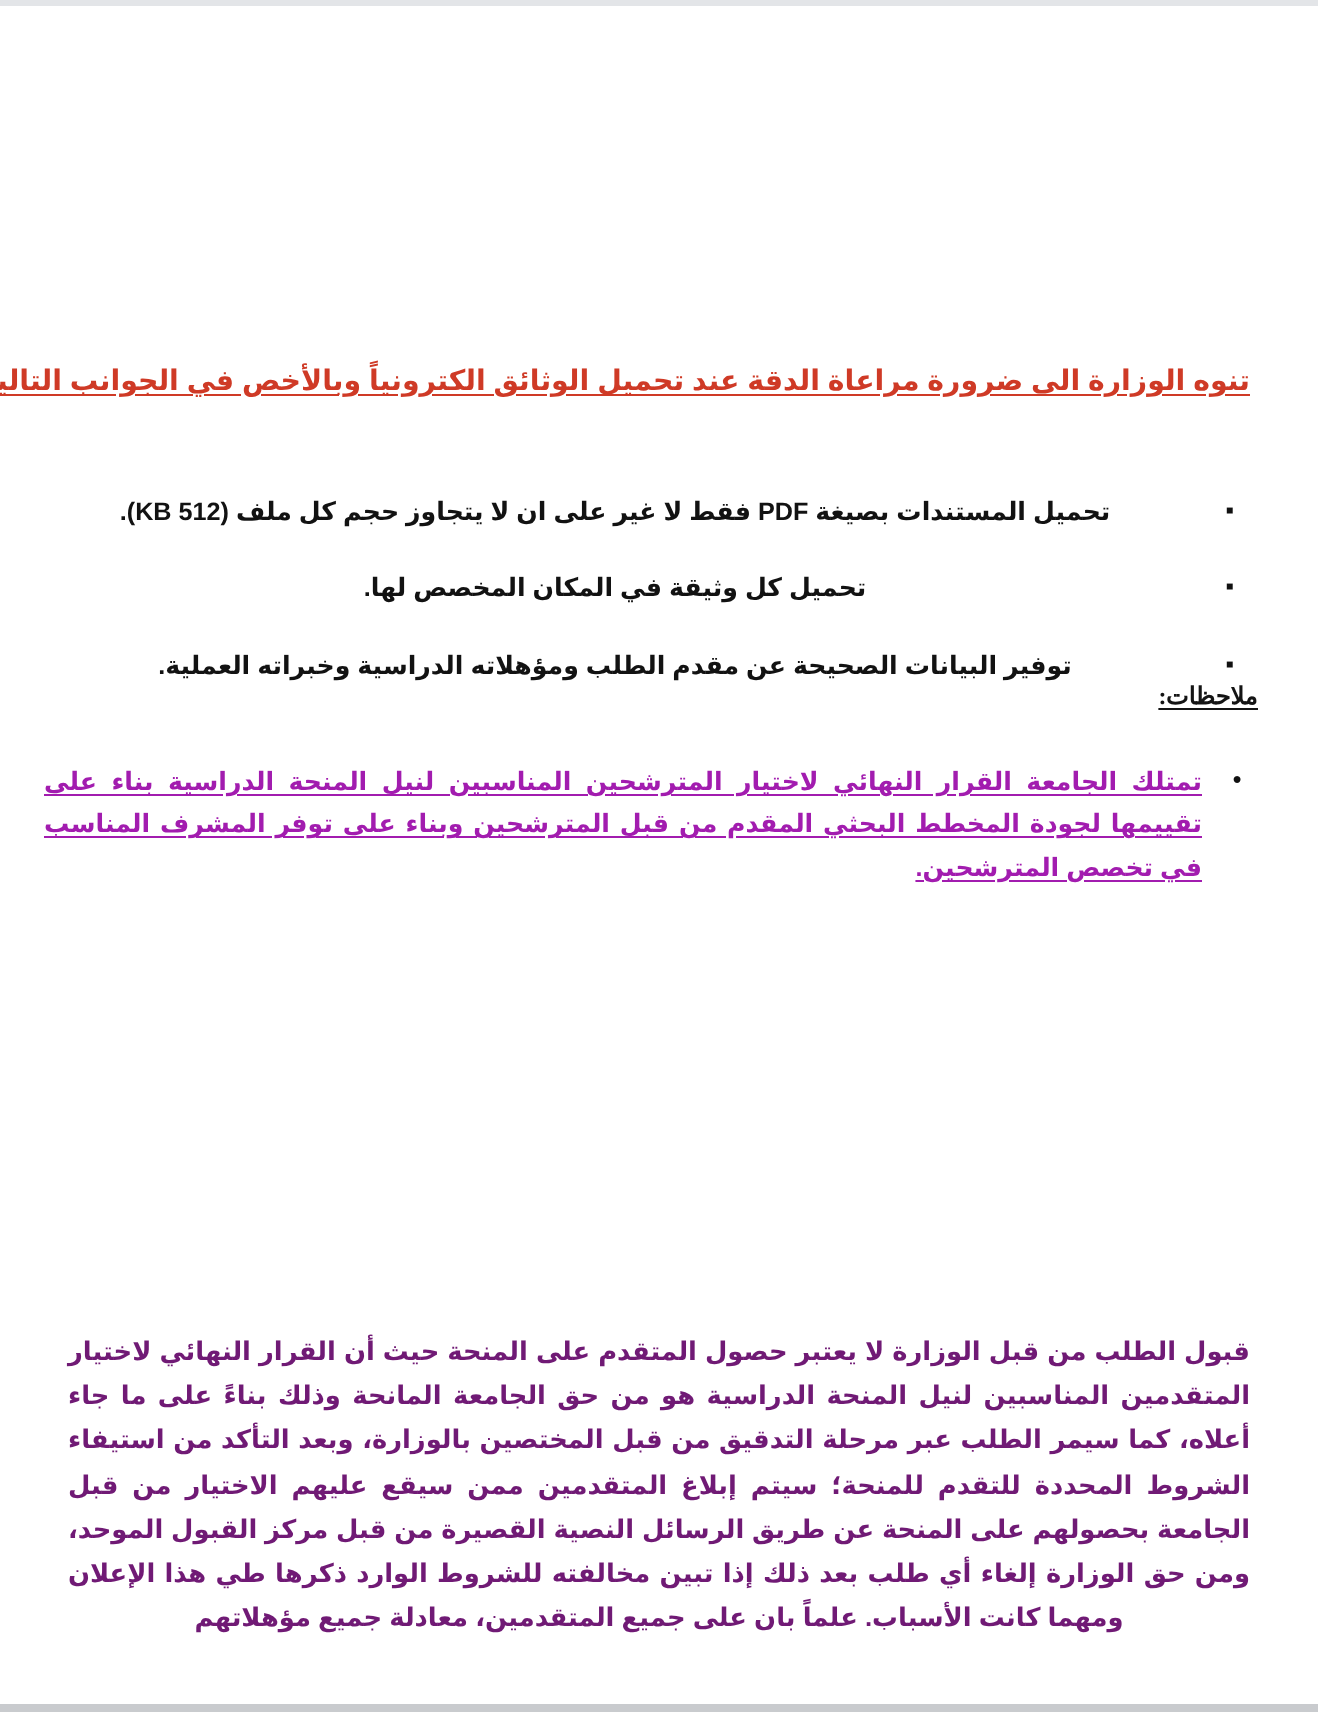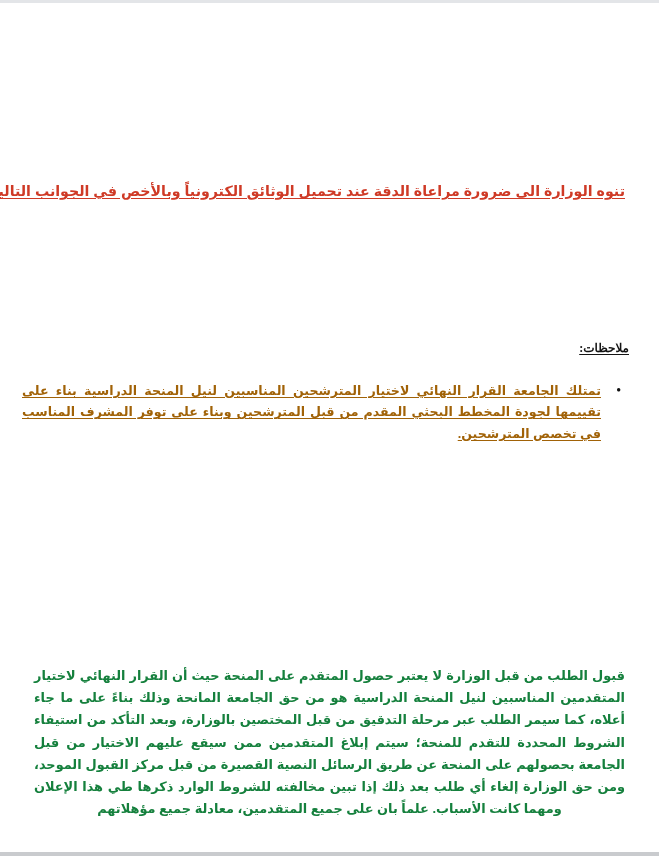--- a/index.html
+++ b/index.html
@@ -103,21 +103,21 @@
     margin: 0;
     padding: 0;
   }
   .notes-list > li {
     position: relative;
     padding-right: 46px;
     padding-left: 18px;
     font-family: "Liberation Serif", "DejaVu Serif", serif;
     font-size: 12.4px;
     line-height: 1.62;
-    color: #a16207;
+    color: #a21caf;
     text-align: justify;
     text-align-last: center;
     margin-bottom: 13px;
   }
   .notes-list > li::before {
     content: "\25CF";
     position: absolute;
     right: 26px;
     top: 1px;
     font-size: 7px;
@@ -144,33 +144,38 @@
   
   .closing-note {
     position: absolute;
     top: 662px;
     right: 34px;
     left: 34px;
     font-family: "Liberation Sans", "DejaVu Sans", sans-serif;
     font-weight: bold;
     font-size: 12.9px;
     line-height: 1.72;
-    color: #15803d;
+    color: #701a75;
     text-align: justify;
     text-align-last: center;
   }
 </style>
 </head>
 <body>
 
 <div class="page">
   <div class="page-inner">
 
     <div class="notice-heading">تنوه الوزارة الى ضرورة مراعاة الدقة عند تحميل الوثائق الكترونياً وبالأخص في الجوانب التالية:</div>
 
+    <ul class="upload-list">
+      <li>تحميل المستندات بصيغة PDF فقط لا غير على ان لا يتجاوز حجم كل ملف (512 KB).</li>
+      <li>تحميل كل وثيقة في المكان المخصص لها.</li>
+      <li>توفير البيانات الصحيحة عن مقدم الطلب ومؤهلاته الدراسية وخبراته العملية.</li>
+    </ul>
 
     <div class="notes-label">ملاحظات:</div>
 
     <ul class="notes-list">
       <li class="emph">تمتلك الجامعة القرار النهائي لاختيار المترشحين المناسبين لنيل المنحة الدراسية بناء على تقييمها لجودة المخطط البحثي المقدم من قبل المترشحين وبناء على توفر المشرف المناسب في تخصص المترشحين.</li>
     </ul>
 
     <div class="closing-note">قبول الطلب من قبل الوزارة لا يعتبر حصول المتقدم على المنحة حيث أن القرار النهائي لاختيار المتقدمين المناسبين لنيل المنحة الدراسية هو من حق الجامعة المانحة وذلك بناءً على ما جاء أعلاه، كما سيمر الطلب عبر مرحلة التدقيق من قبل المختصين بالوزارة، وبعد التأكد من استيفاء الشروط المحددة للتقدم للمنحة؛ سيتم إبلاغ المتقدمين ممن سيقع عليهم الاختيار من قبل الجامعة بحصولهم على المنحة عن طريق الرسائل النصية القصيرة من قبل مركز القبول الموحد، ومن حق الوزارة إلغاء أي طلب بعد ذلك إذا تبين مخالفته للشروط الوارد ذكرها طي هذا الإعلان ومهما كانت الأسباب. علماً بان على جميع المتقدمين، معادلة جميع مؤهلاتهم</div>
 
   </div>

